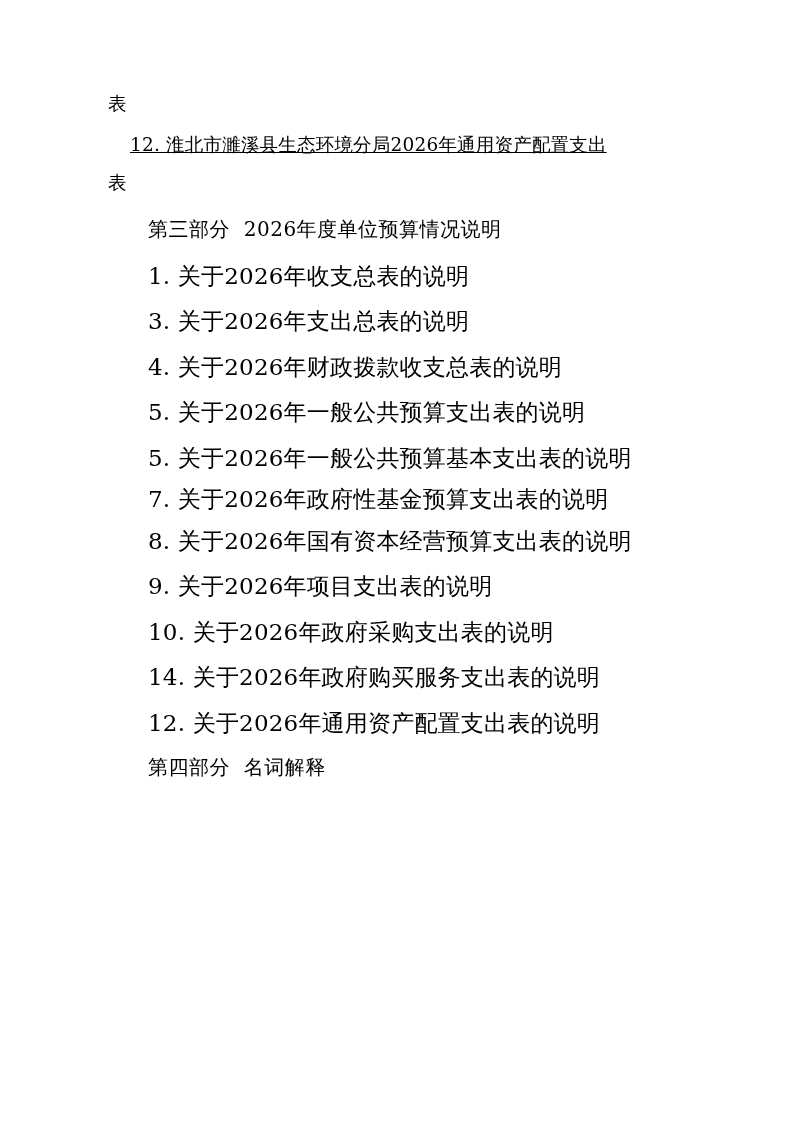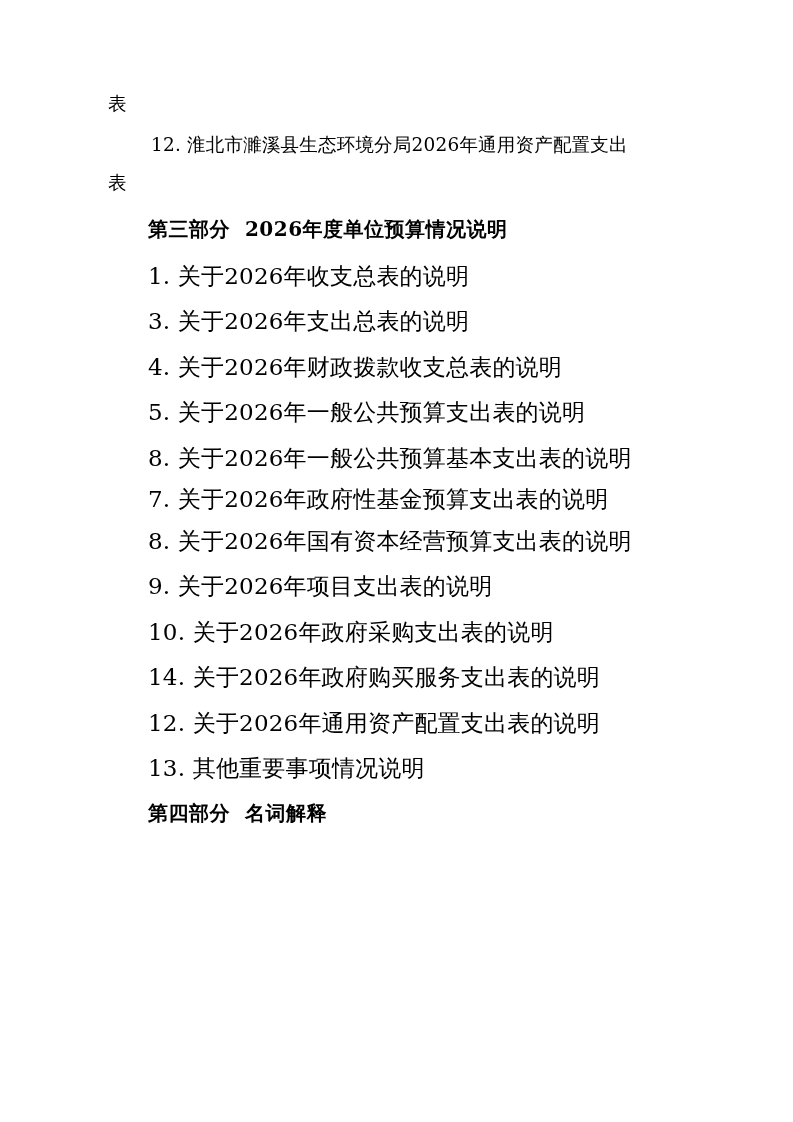--- a/index.html
+++ b/index.html
@@ -42,56 +42,56 @@
   .toc-item {
     margin-left: 38px;
     margin-bottom: 22.5px;
     font-size: 23px;
   }
   .toc-item-tight {
     margin-bottom: 18.5px;
   }
   .section-head {
     margin-left: 38px;
-    font-weight: bold;
+    font-weight: normal;
     font-size: 20px;
     margin-top: 26px;
     margin-bottom: 26px;
     letter-spacing: 0.5px;
   }
   .section-head-last {
     margin-top: 22px;
     margin-bottom: 11px;
   }
   .entry-12 {
-    margin-left: 41px;
+    margin-left: 20px;
     margin-bottom: 20px;
+    text-decoration: underline;
   }
 </style>
 </head>
 <body>
 
 <div class="page">
 
   <div class="line hang">表</div>
 
   <div class="line entry-12">12. 淮北市濉溪县生态环境分局2026年通用资产配置支出</div>
 
   <div class="line hang2">表</div>
 
   <div class="line section-head">第三部分  2026年度单位预算情况说明</div>
 
   <div class="line toc-item">1. 关于2026年收支总表的说明</div>
   <div class="line toc-item">3. 关于2026年支出总表的说明</div>
   <div class="line toc-item">4. 关于2026年财政拨款收支总表的说明</div>
   <div class="line toc-item">5. 关于2026年一般公共预算支出表的说明</div>
-  <div class="line toc-item toc-item-tight">8. 关于2026年一般公共预算基本支出表的说明</div>
+  <div class="line toc-item toc-item-tight">5. 关于2026年一般公共预算基本支出表的说明</div>
   <div class="line toc-item toc-item-tight">7. 关于2026年政府性基金预算支出表的说明</div>
   <div class="line toc-item">8. 关于2026年国有资本经营预算支出表的说明</div>
   <div class="line toc-item">9. 关于2026年项目支出表的说明</div>
   <div class="line toc-item">10. 关于2026年政府采购支出表的说明</div>
   <div class="line toc-item">14. 关于2026年政府购买服务支出表的说明</div>
   <div class="line toc-item">12. 关于2026年通用资产配置支出表的说明</div>
-  <div class="line toc-item">13. 其他重要事项情况说明</div>
 
   <div class="line section-head section-head-last">第四部分  名词解释</div>
 
 </div>
 
 </body></html>

